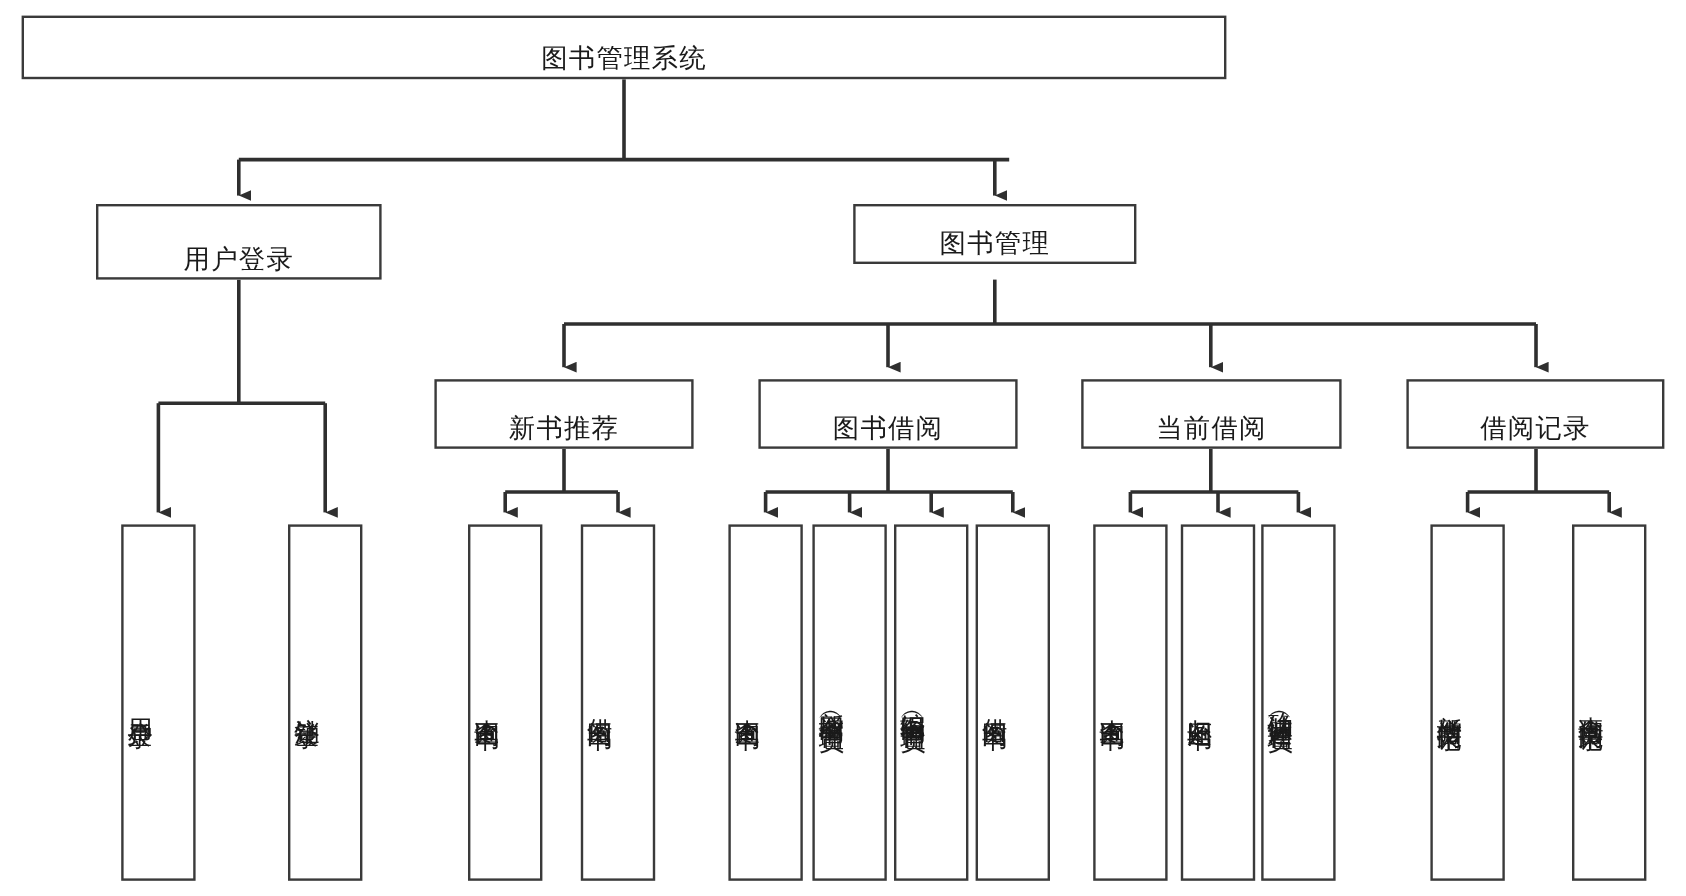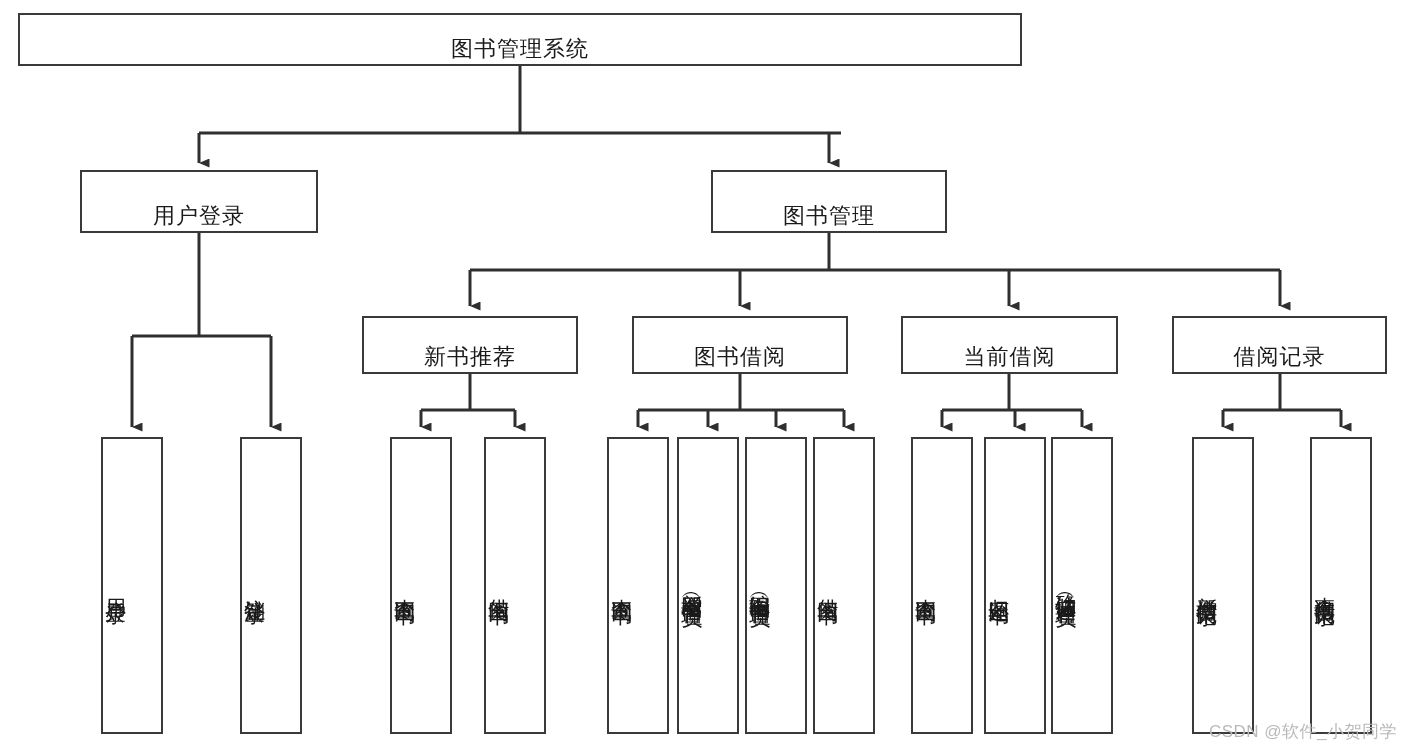--- a/index.html
+++ b/index.html
@@ -71,21 +71,21 @@
     </g>
   </svg>
 
   <div class="node h root" style="left:18px;top:13px;width:1004px;height:53px;">
     <span>图书管理系统</span>
   </div>
 
   <div class="node h" style="left:80px;top:170px;width:238px;height:63px;">
     <span>用户登录</span>
   </div>
-  <div class="node h" style="left:711px;top:170px;width:236px;height:63px;">
+  <div class="node h" style="left:711px;top:170px;width:236px;height:50px;">
     <span>图书管理</span>
   </div>
 
   <div class="node h" style="left:632px;top:316px;width:216px;height:58px;">
     <span>图书借阅</span>
   </div>
   <div class="node h" style="left:362px;top:316px;width:216px;height:58px;">
     <span>新书推荐</span>
   </div>
   <div class="node h" style="left:1172px;top:316px;width:215px;height:58px;">
@@ -128,14 +128,13 @@
   <div class="node v" style="left:1051px;top:437px;width:62px;height:297px;">
     <span class="vtxt">确认归还（管理员）</span>
   </div>
   <div class="node v" style="left:1192px;top:437px;width:62px;height:297px;">
     <span class="vtxt">新增借阅记录</span>
   </div>
   <div class="node v" style="left:1310px;top:437px;width:62px;height:297px;">
     <span class="vtxt">查询借阅记录</span>
   </div>
 
-  <div class="wm">CSDN @软件_小贺同学</div>
 </div>
 
 </body></html>

